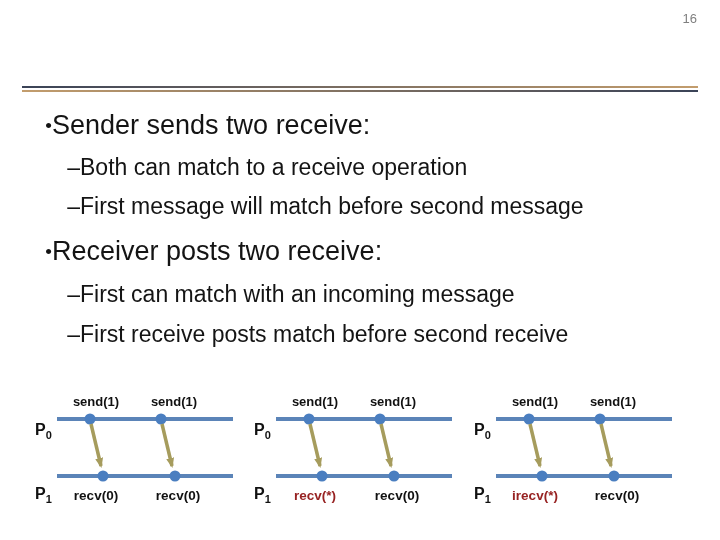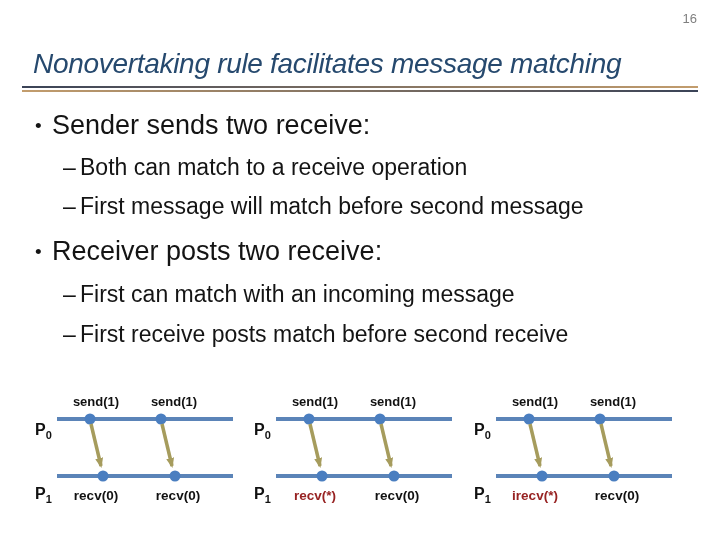--- a/index.html
+++ b/index.html
@@ -1,18 +1,18 @@
 <!DOCTYPE html>
 <html><head>
 <meta charset="utf-8">
 <style>
   html,body{margin:0;padding:0;background:#e8e8e8;}
   .slide{
     position:relative;width:720px;height:540px;background:#ffffff;
-    font-family:"Liberation Sans",sans-serif;overflow:hidden;
+    font-family:"Liberation Sans",sans-serif;overflow:hidden;text-align:right;
   }
   .page-number{
     position:absolute;top:11px;right:23px;
     font-size:13px;color:#7f7f7f;
   }
   .slide-title{
     position:absolute;left:33px;top:48px;
     font-style:italic;font-size:28px;letter-spacing:-0.3px;
     color:#26496e;white-space:nowrap;
   }
@@ -29,21 +29,20 @@
   .bullet-row.lvl1 .marker{font-size:19px;transform:translateY(-2px);}
   .bullet-row.lvl2 .marker{font-size:23px;}
   .timeline-diagram{position:absolute;top:374px;width:200px;height:132px;}
   svg text{font-family:"Liberation Sans",sans-serif;font-weight:bold;}
 </style>
 </head>
 <body>
 
 <div class="slide">
   <div class="page-number">16</div>
-  <div class="slide-title">Nonovertaking rule facilitates message matching</div>
   <div class="rule rule-top"></div>
   <div class="rule rule-bottom"></div>
   <div>
       <div class="bullet-row lvl1" style="top: 110px;">
         <span class="marker">•</span>
         <span>Sender sends two receive:</span>
       </div>
       <div class="bullet-row lvl2" style="top: 154px;">
         <span class="marker">–</span>
         <span>Both can match to a receive operation</span>

